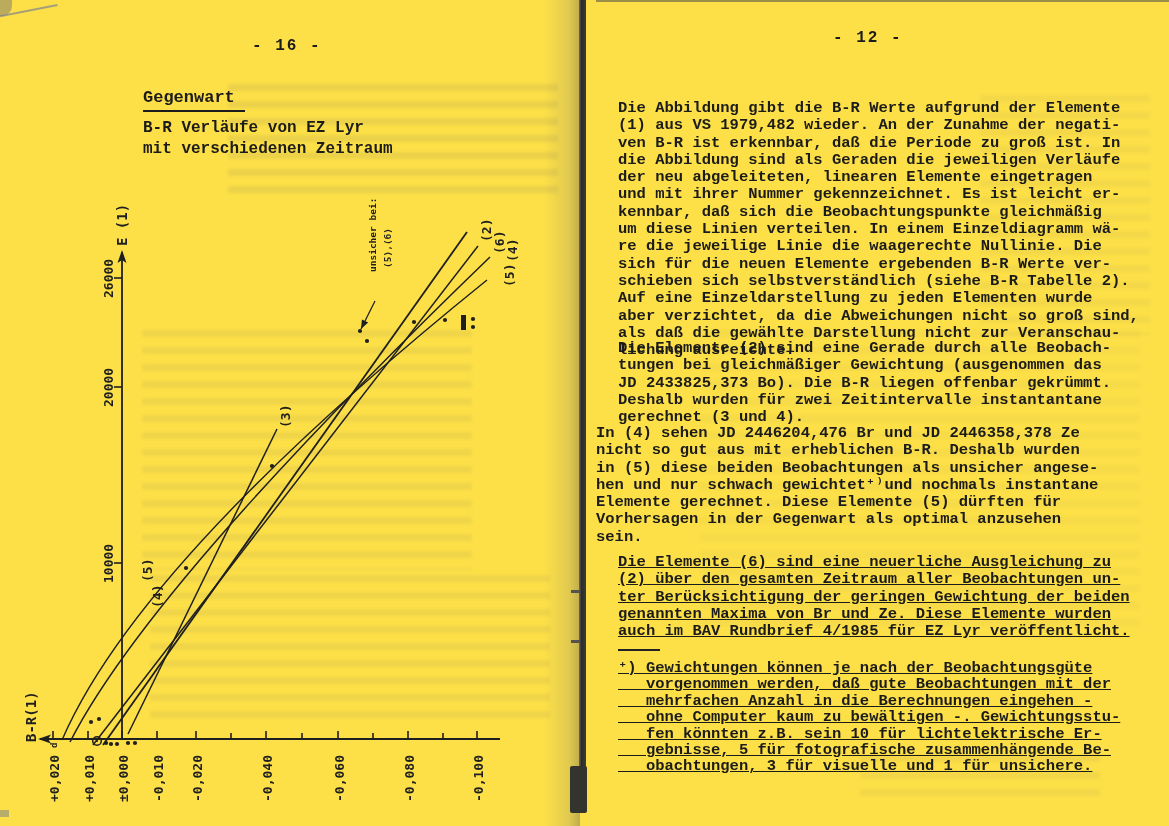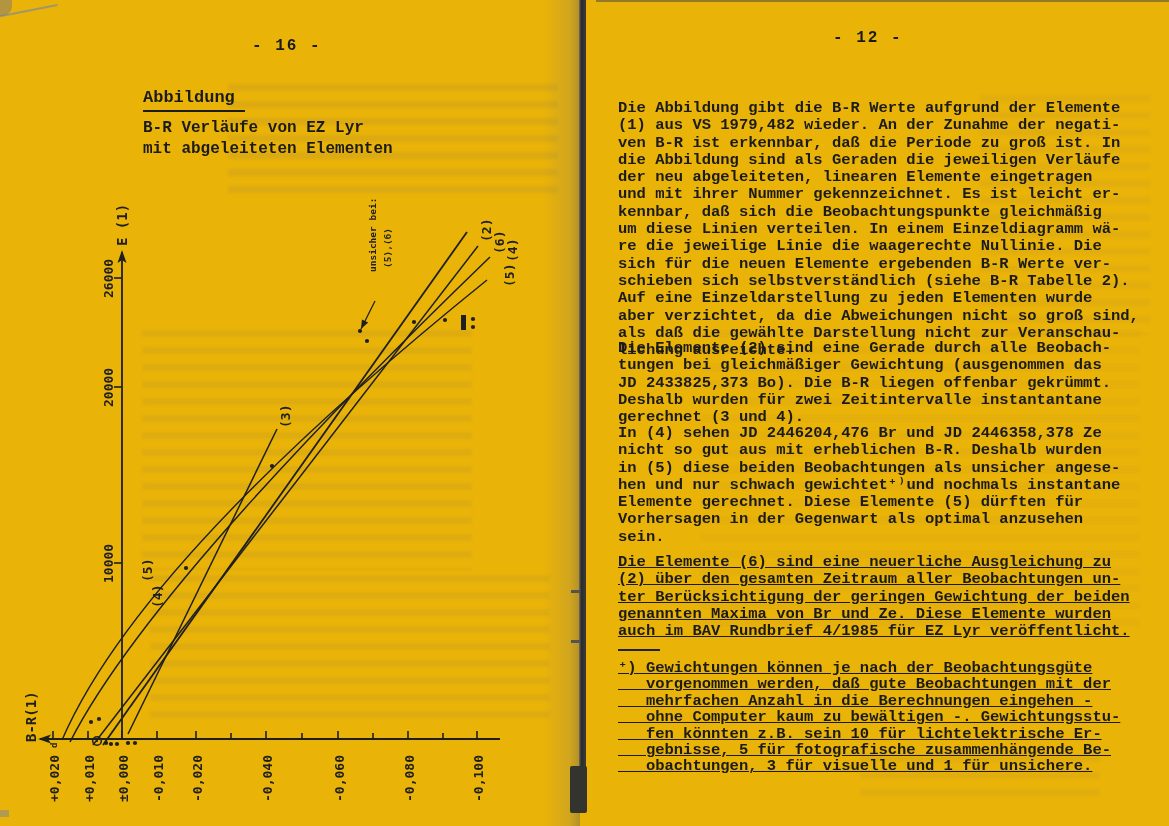--- a/index.html
+++ b/index.html
@@ -1,16 +1,16 @@
 <!DOCTYPE html>
 <html><head>
 <meta charset="utf-8">
 <style>
   html,body{margin:0;padding:0;background:#e8e8e4;}
-  #scan{position:relative;width:1169px;height:826px;background:#eab308;overflow:hidden;
+  #scan{position:relative;width:1169px;height:826px;background:#fde047;overflow:hidden;
         font-family:"Liberation Mono","DejaVu Sans Mono",monospace;color:#1b1b1b;}
   .abs{position:absolute;}
   .tw{font-weight:700;white-space:pre;line-height:17.3px;font-size:15.5px;letter-spacing:0;}
   .pageno{font-weight:700;font-size:16px;letter-spacing:2px;}
   .head{font-weight:700;font-size:17px;border-bottom:2.5px solid #1b1b1b;padding:0 10px 3px 0;}
   .sub{font-weight:700;font-size:16px;white-space:pre;line-height:20.5px;}
   .sep{border-top:2.5px solid #222;width:42px;height:0;}
   
   .spine-shade{left:544px;top:0;width:36px;height:826px;
      background:linear-gradient(90deg,rgba(120,118,112,0) 0%,rgba(120,118,112,.22) 70%,rgba(90,88,84,.38) 100%);}
@@ -33,23 +33,23 @@
 
   <div class="smudge" style="left:228px;top:84px;width:330px;height:110px;"></div>
   <div class="smudge" style="left:142px;top:330px;width:330px;height:240px;opacity:.30;"></div>
   <div class="smudge" style="left:150px;top:575px;width:400px;height:150px;opacity:.30;"></div>
   <div class="smudge" style="left:980px;top:95px;width:170px;height:240px;opacity:.22;"></div>
   <div class="smudge" style="left:700px;top:330px;width:440px;height:300px;opacity:.14;"></div>
   <div class="smudge" style="left:860px;top:755px;width:240px;height:50px;opacity:.25;"></div>
 
   <div>
     <div class="abs pageno" style="left:252px;top:37px;">- 16 -</div>
-    <div class="abs head" style="left:143px;top:88px;">Abbildung</div>
+    <div class="abs head" style="left:143px;top:88px;">Gegenwart</div>
     <div class="abs sub" style="left:143px;top:118px;">B-R Verläufe von EZ Lyr
-mit abgeleiteten Elementen</div>
+mit verschiedenen Zeitraum</div>
     <svg id="chart" class="abs" style="left:0;top:0;" width="575" height="826" viewBox="0 0 575 826">
         <line x1="40" y1="739" x2="500" y2="739" stroke="#1f1f1f" stroke-width="1.8"></line>
         <line x1="122" y1="252" x2="122" y2="739" stroke="#1f1f1f" stroke-width="1.8"></line>
         <polygon points="38,739 51,734.5 48,739 51,743.5" fill="#1f1f1f"></polygon>
         <polygon points="122,250 117.5,263 122,260 126.5,263" fill="#1f1f1f"></polygon>
         <line x1="53" y1="731" x2="53" y2="739" stroke="#1f1f1f" stroke-width="1.6"></line>
         <text x="59" y="802" text-anchor="start" font-size="13" transform="rotate(-90 59 802)">+0,020</text>
         <line x1="88" y1="731" x2="88" y2="739" stroke="#1f1f1f" stroke-width="1.6"></line>
         <text x="94" y="802" text-anchor="start" font-size="13" transform="rotate(-90 94 802)">+0,010</text>
         <line x1="122" y1="731" x2="122" y2="739" stroke="#1f1f1f" stroke-width="1.6"></line>
@@ -131,21 +131,21 @@
 schieben sich selbstverständlich (siehe B-R Tabelle 2).
 Auf eine Einzeldarstellung zu jeden Elementen wurde
 aber verzichtet, da die Abweichungen nicht so groß sind,
 als daß die gewählte Darstellung nicht zur Veranschau-
 lichung ausreichte.</div>
     <div class="abs tw" style="left:618px;top:340px;">Die Elemente (2) sind eine Gerade durch alle Beobach-
 tungen bei gleichmäßiger Gewichtung (ausgenommen das
 JD 2433825,373 Bo). Die B-R liegen offenbar gekrümmt.
 Deshalb wurden für zwei Zeitintervalle instantantane
 gerechnet (3 und 4).</div>
-    <div class="abs tw" style="left:618px;top:425px;">In (4) sehen JD 2446204,476 Br und JD 2446358,378 Ze
+    <div class="abs tw" style="left:596px;top:425px;">In (4) sehen JD 2446204,476 Br und JD 2446358,378 Ze
 nicht so gut aus mit erheblichen B-R. Deshalb wurden
 in (5) diese beiden Beobachtungen als unsicher angese-
 hen und nur schwach gewichtet⁺⁾und nochmals instantane
 Elemente gerechnet. Diese Elemente (5) dürften für
 Vorhersagen in der Gegenwart als optimal anzusehen
 sein.</div>
     <div class="abs tw" style="left:618px;top:554px;text-decoration:underline;">Die Elemente (6) sind eine neuerliche Ausgleichung zu
 (2) über den gesamten Zeitraum aller Beobachtungen un-
 ter Berücksichtigung der geringen Gewichtung der beiden
 genannten Maxima von Br und Ze. Diese Elemente wurden

